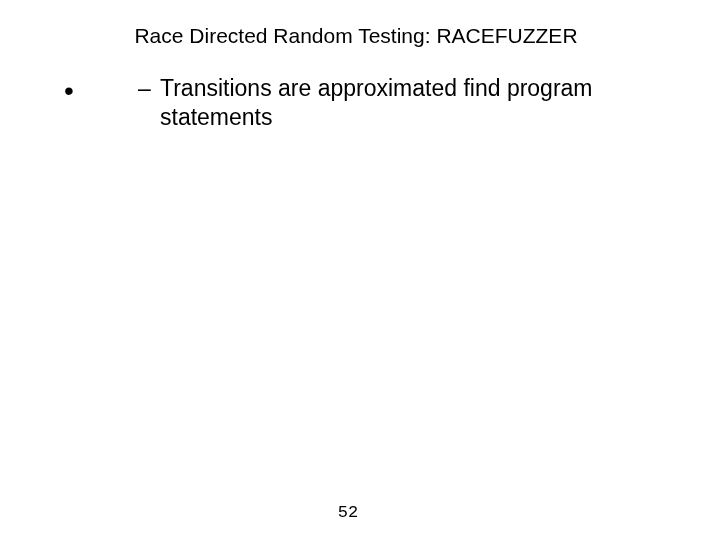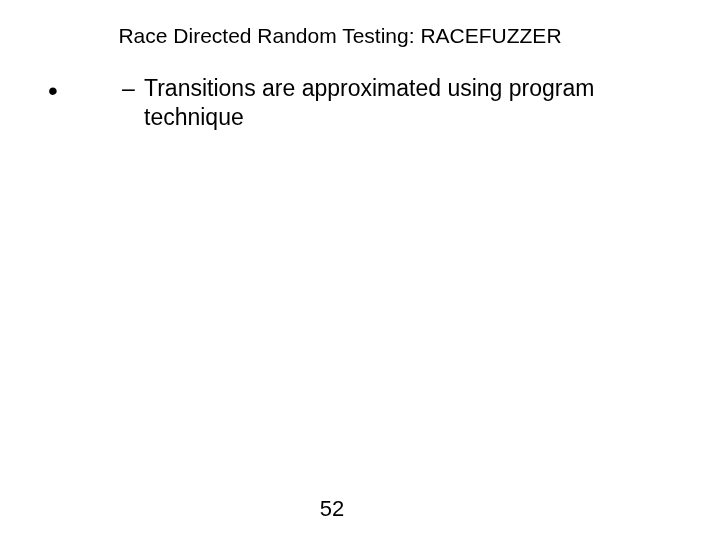--- a/index.html
+++ b/index.html
@@ -10,20 +10,21 @@
     background: #ffffff;
     font-family: "Comic Sans MS", "Comic Sans", cursive, sans-serif;
     color: #000;
   }
   .slide {
     width: 664px;
     height: 540px;
     position: relative;
     box-sizing: border-box;
     padding: 20px 12px 0 28px;
+    margin-left: 16px;
   }
   .title {
     text-align: center;
     font-size: 21px;
     margin-top: 4px;
     margin-bottom: 26px;
   }
   ul.main {
     list-style: none;
     padding: 0;
@@ -60,33 +61,34 @@
     position: absolute;
     left: 0;
     top: 0;
   }
   .pagenum {
     position: absolute;
     bottom: 18px;
     left: 0;
     width: 100%;
     text-align: center;
-    font-size: 22px;
+    font-size: 17px;
+    font-family: Liberation Mono, monospace;
   }
 </style>
 </head>
 <body>
 
 <div class="slide">
   <div class="title">Race Directed Random Testing: RACEFUZZER</div>
 
   <ul class="main">
     <li>
       <ul class="sub">
         <li>
-          <span>Transitions are approximated using program technique</span>
+          <span>Transitions are approximated find program statements</span>
         </li>
       </ul>
     </li>
   </ul>
 
   <div class="pagenum">52</div>
 </div>
 
 </body></html>

